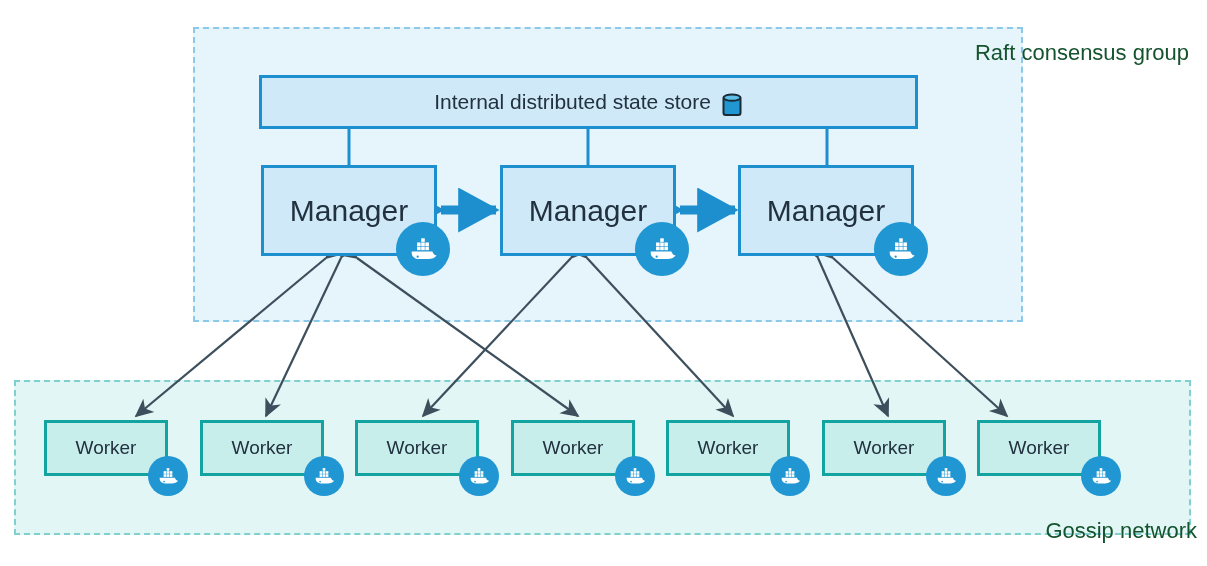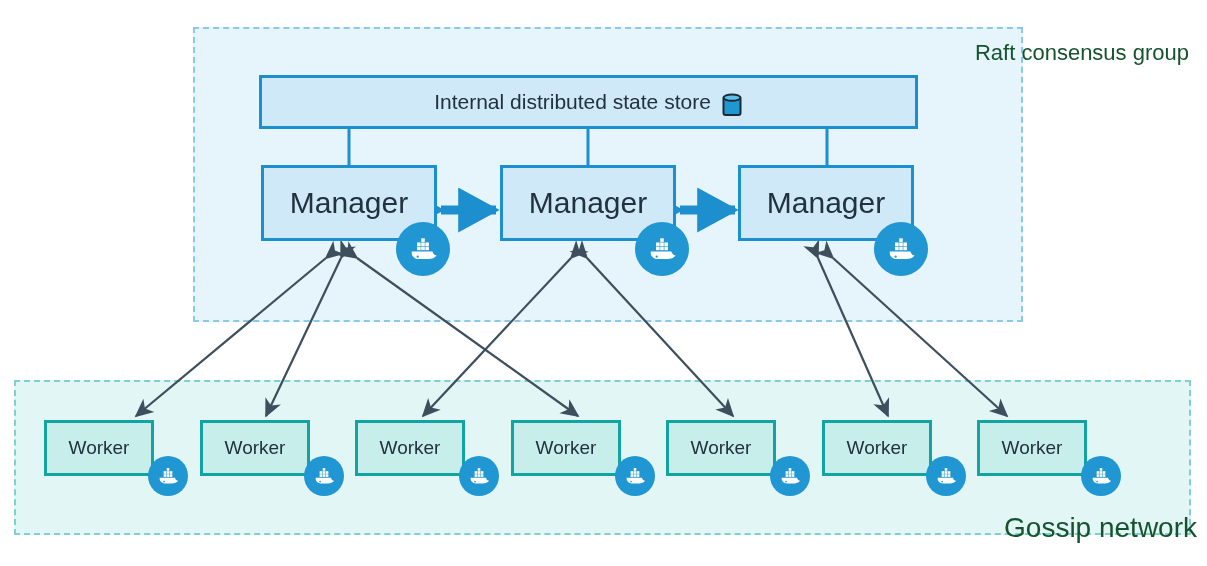--- a/index.html
+++ b/index.html
@@ -8,36 +8,36 @@
   #wires{position:absolute;left:0;top:0;width:1207px;height:566px;pointer-events:none;}
 
   .zone{position:absolute;box-sizing:border-box;}
   .zone-raft{left:193px;top:27px;width:830px;height:295px;
     background:#e6f4fb;border:2px dashed #8cc8e8;}
   .zone-gossip{left:14px;top:380px;width:1177px;height:155px;
     background:#e2f6f6;border:2px dashed #7fd0ce;}
 
   .zone-label{position:absolute;color:#14532d;white-space:nowrap;}
   .lbl-raft{right:18px;top:40px;font-size:22px;}
-  .lbl-gossip{right:10px;bottom:22px;font-size:28px;}
+  .lbl-gossip{right:10px;bottom:22px;font-size:22px;}
 
   .node{position:absolute;box-sizing:border-box;display:flex;
     align-items:center;justify-content:center;color:#22313f;}
 
   .store{left:259px;top:75px;width:659px;height:54px;
     background:#cfe9f8;border:3px solid #1d8fce;font-size:21px;}
   .store-inner{display:flex;align-items:center;gap:10px;}
 
-  .manager{width:176px;height:76px;background:#cfe9f8;
+  .manager{width:176px;height:91px;background:#cfe9f8;
     border:3px solid #1d8fce;font-size:30px;}
   .m1{left:261px;top:165px;}
   .m2{left:500px;top:165px;}
   .m3{left:738px;top:165px;}
 
-  .worker{width:110px;height:56px;background:#c8eeec;
+  .worker{width:124px;height:56px;background:#c8eeec;
     border:3px solid #13a3a0;font-size:19px;}
 
   .whale{position:absolute;width:54px;height:54px;border-radius:50%;
     background:#2096d3;display:flex;align-items:center;justify-content:center;}
   .whale.sm{width:40px;height:40px;}
   .whale svg{display:block;}
 
   .dbicon{display:inline-block;width:22px;height:26px;position:relative;top:4px;}
 </style>
 </head>

